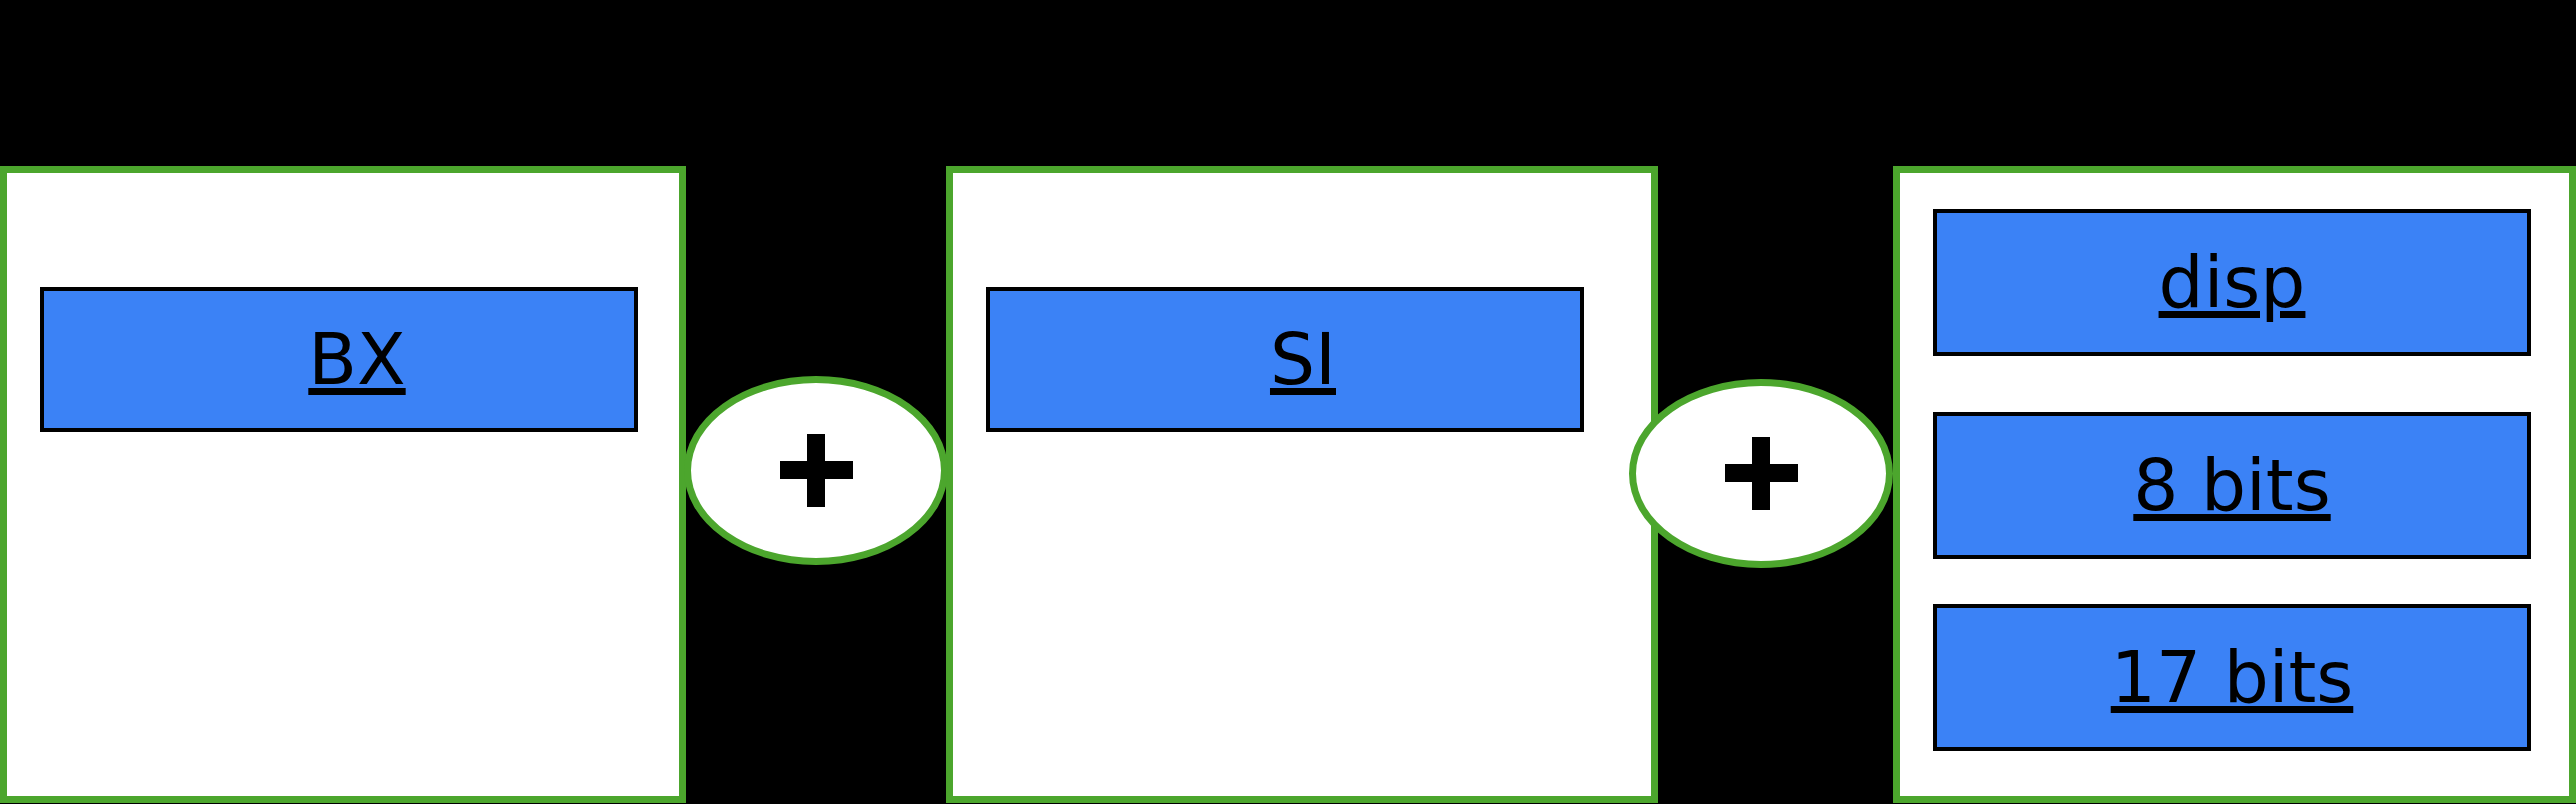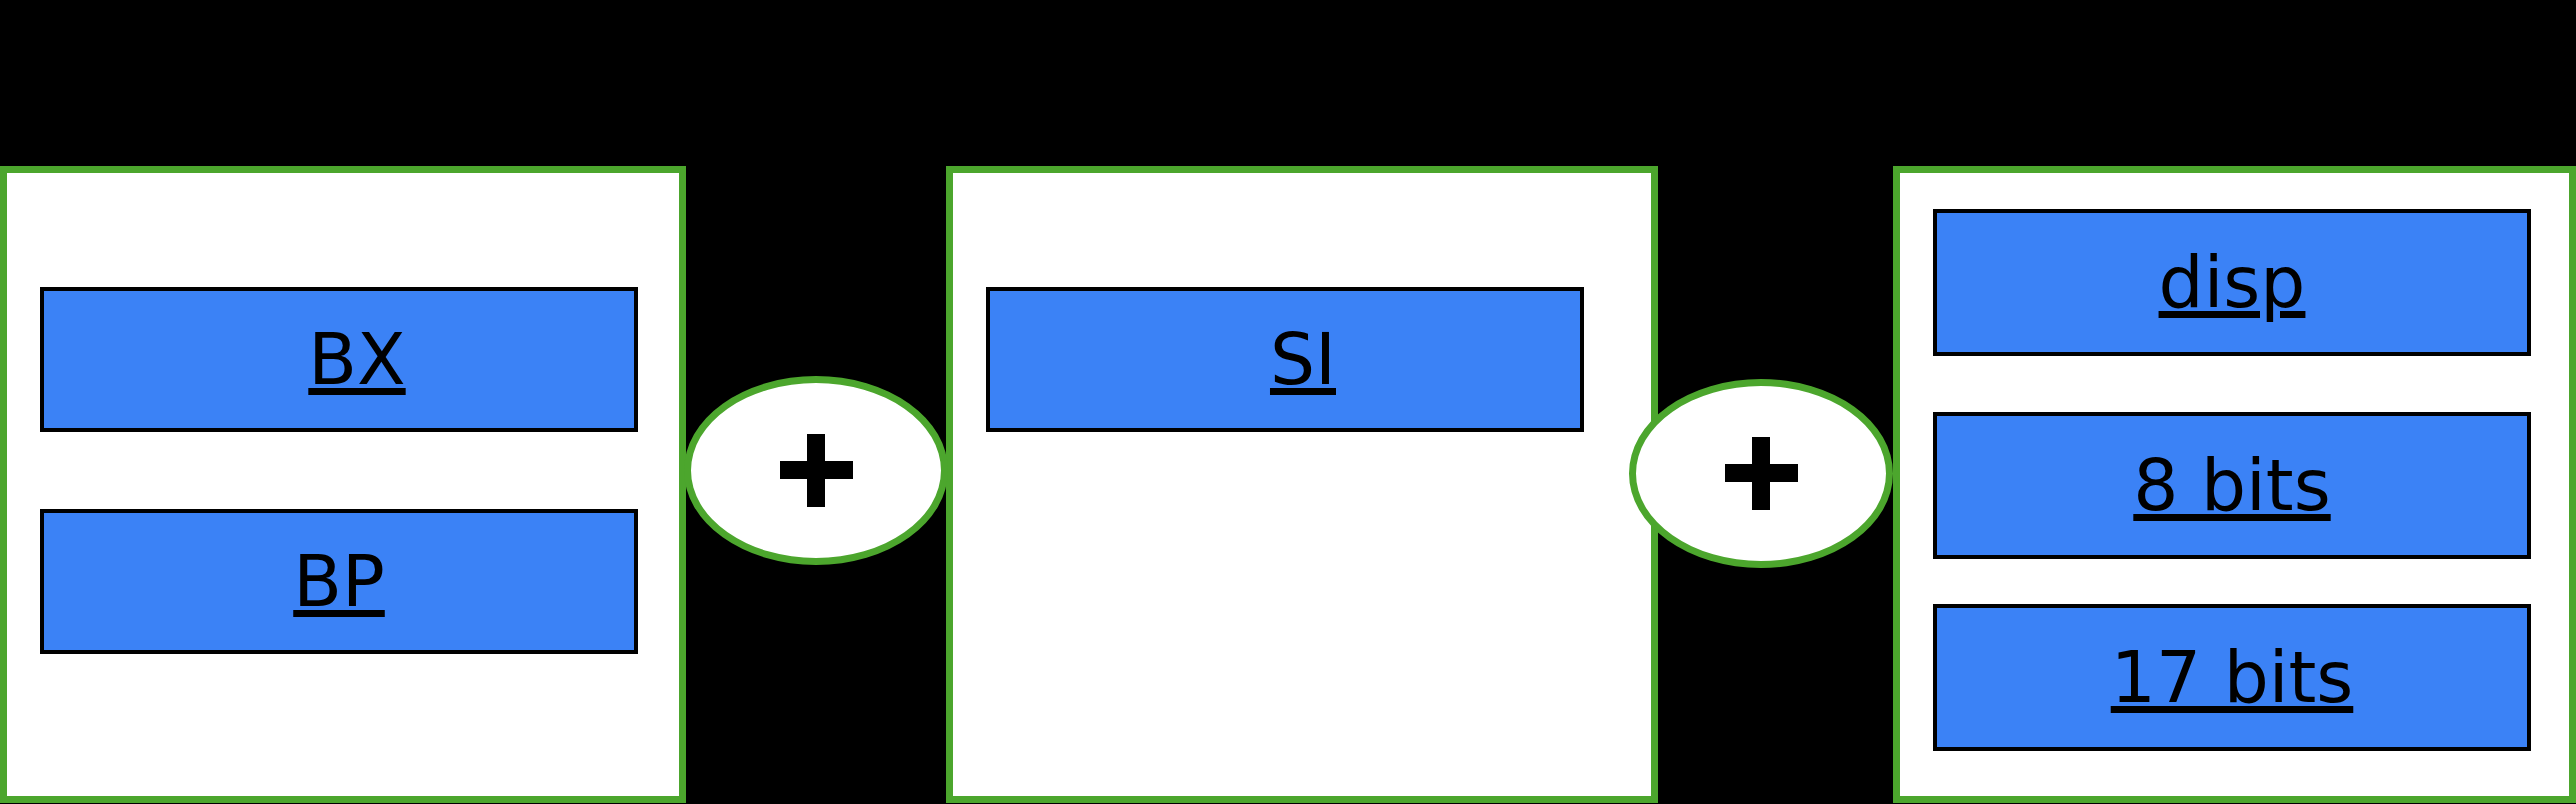--- a/index.html
+++ b/index.html
@@ -93,23 +93,20 @@
 </style>
 </head>
 <body>
 
 <div class="canvas">
 
   <div class="group-box g1">
     <div class="cell r1">
       <span>BX</span>
     </div>
-    <div class="cell r2">
-      <span>BP</span>
-    </div>
   </div>
 
   <div class="op-ellipse e1">
     <div class="plus" aria-label="+"></div>
   </div>
 
   <div class="group-box g2">
     <div class="cell r1">
       <span>SI</span>
     </div>

